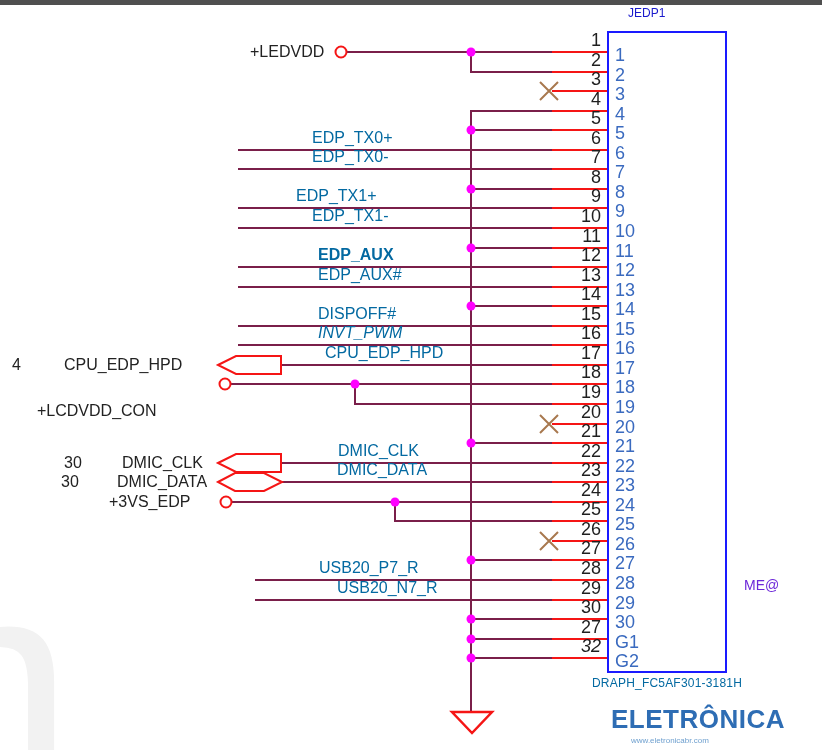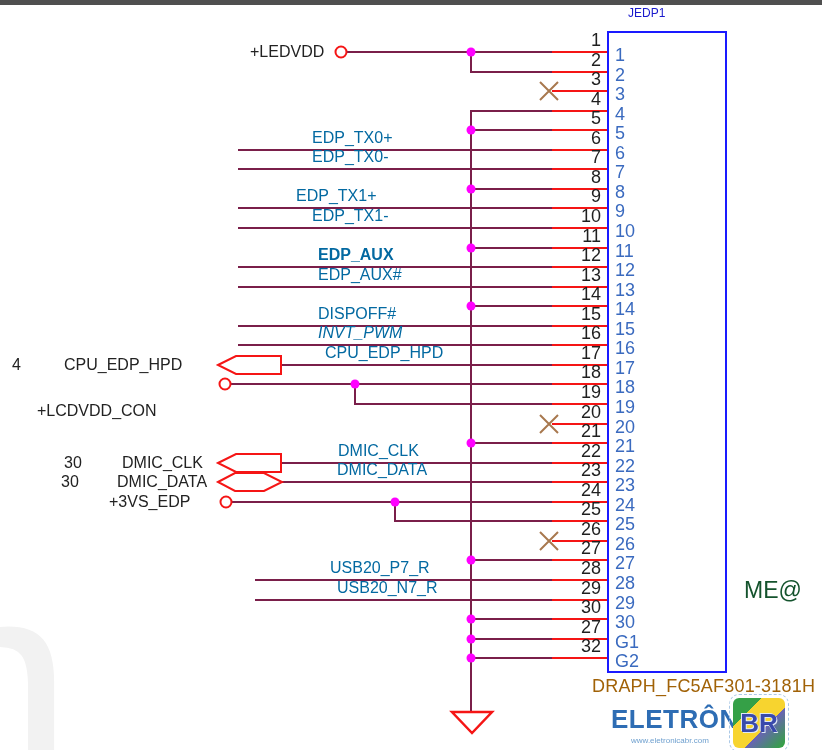--- a/index.html
+++ b/index.html
@@ -16,22 +16,22 @@
   .pin-num{
     position:absolute;width:42px;text-align:right;font-size:18px;line-height:18px;
     color:#1f1f1f;letter-spacing:0;
   }
   .pin-name{
     position:absolute;font-size:18px;line-height:18px;color:#3a6abf;
   }
   .net-label{position:absolute;font-size:16px;line-height:18px;color:#0369a1;white-space:nowrap;}
   .black-label{position:absolute;font-size:16px;line-height:18px;color:#222222;white-space:nowrap;}
   .conn-title{position:absolute;left:628px;top:6px;font-size:12px;color:#1a1acc;}
-  .part-number{position:absolute;left:592px;top:676px;font-size:18px;color:#a16207;letter-spacing:0.2px;}
-  .me-note{position:absolute;left:744px;top:577px;font-size:23px;color:#14532d;}
+  .part-number{position:absolute;left:592px;top:676px;font-size:12px;color:#0369a1;letter-spacing:0.2px;}
+  .me-note{position:absolute;left:744px;top:577px;font-size:14px;color:#6d28d9;}
   .logo{position:absolute;left:611px;top:698px;width:210px;height:52px;}
   .logo-brand{
     position:absolute;left:0;top:6px;font-size:26px;font-weight:bold;color:#2e6db4;letter-spacing:0.5px;
   }
   .logo-url{position:absolute;left:20px;top:38px;font-size:8px;color:#6fa0cf;}
   .logo-chip{
     position:absolute;left:122px;top:0;width:52px;height:50px;border-radius:6px;
     background:linear-gradient(135deg,#35a047 0%,#35a047 28%,#f7d42f 28%,#f7d42f 60%,#6a62b8 60%,#35a047 95%);
     display:flex;align-items:center;justify-content:center;
     outline:1px dashed #aac8e6;outline-offset:3px;
@@ -195,52 +195,49 @@
       <div class="pin-num" style="left: 559px; top: 539px;">27</div>
       <div class="pin-name" style="left: 615px; top: 554px;">27</div>
       <div class="pin-num" style="left: 559px; top: 559px;">28</div>
       <div class="pin-name" style="left: 615px; top: 574px;">28</div>
       <div class="pin-num" style="left: 559px; top: 579px;">29</div>
       <div class="pin-name" style="left: 615px; top: 594px;">29</div>
       <div class="pin-num" style="left: 559px; top: 598px;">30</div>
       <div class="pin-name" style="left: 615px; top: 613px;">30</div>
       <div class="pin-num" style="left: 559px; top: 618px;">27</div>
       <div class="pin-name" style="left: 615px; top: 633px;">G1</div>
-      <div class="pin-num" style="left: 559px; top: 637px;">32</div>
+      <div class="pin-num" style="left: 559px; top: 637px; font-style: italic;">32</div>
       <div class="pin-name" style="left: 615px; top: 652px;">G2</div>
     </div>
   <div id="labels-layer">
       <div class="net-label" style="left: 312px; top: 129px;">EDP_TX0+</div>
       <div class="net-label" style="left: 312px; top: 148px;">EDP_TX0-</div>
       <div class="net-label" style="left: 296px; top: 187px;">EDP_TX1+</div>
       <div class="net-label" style="left: 312px; top: 207px;">EDP_TX1-</div>
       <div class="net-label" style="left: 318px; top: 246px; font-weight: bold;">EDP_AUX</div>
       <div class="net-label" style="left: 318px; top: 266px;">EDP_AUX#</div>
       <div class="net-label" style="left: 318px; top: 305px;">DISPOFF#</div>
       <div class="net-label" style="left: 318px; top: 324px; font-style: italic;">INVT_PWM</div>
       <div class="net-label" style="left: 325px; top: 344px;">CPU_EDP_HPD</div>
       <div class="net-label" style="left: 338px; top: 442px;">DMIC_CLK</div>
       <div class="net-label" style="left: 337px; top: 461px;">DMIC_DATA</div>
-      <div class="net-label" style="left: 330px; top: 559px;">USB20_P7_R</div>
+      <div class="net-label" style="left: 319px; top: 559px;">USB20_P7_R</div>
       <div class="net-label" style="left: 337px; top: 579px;">USB20_N7_R</div>
       <div class="black-label" style="left: 250px; top: 43px;">+LEDVDD</div>
       <div class="black-label" style="left: 12px; top: 356px;">4</div>
       <div class="black-label" style="left: 64px; top: 356px;">CPU_EDP_HPD</div>
       <div class="black-label" style="left: 37px; top: 375px; margin-top: 27px;">+LCDVDD_CON</div>
       <div class="black-label" style="left: 64px; top: 454px;">30</div>
       <div class="black-label" style="left: 122px; top: 454px;">DMIC_CLK</div>
       <div class="black-label" style="left: 61px; top: 473px;">30</div>
       <div class="black-label" style="left: 117px; top: 473px;">DMIC_DATA</div>
       <div class="black-label" style="left: 109px; top: 493px;">+3VS_EDP</div>
     </div>
 
   <div class="conn-title">JEDP1</div>
   <div class="part-number">DRAPH_FC5AF301-3181H</div>
   <div class="me-note">ME@</div>
 
   <div class="logo">
     <span class="logo-brand">ELETRÔNICA</span>
-    <span class="logo-chip">
-      <span>BR</span>
-    </span>
     <span class="logo-url">www.eletronicabr.com</span>
   </div>
 </div>
 
 </body></html>

